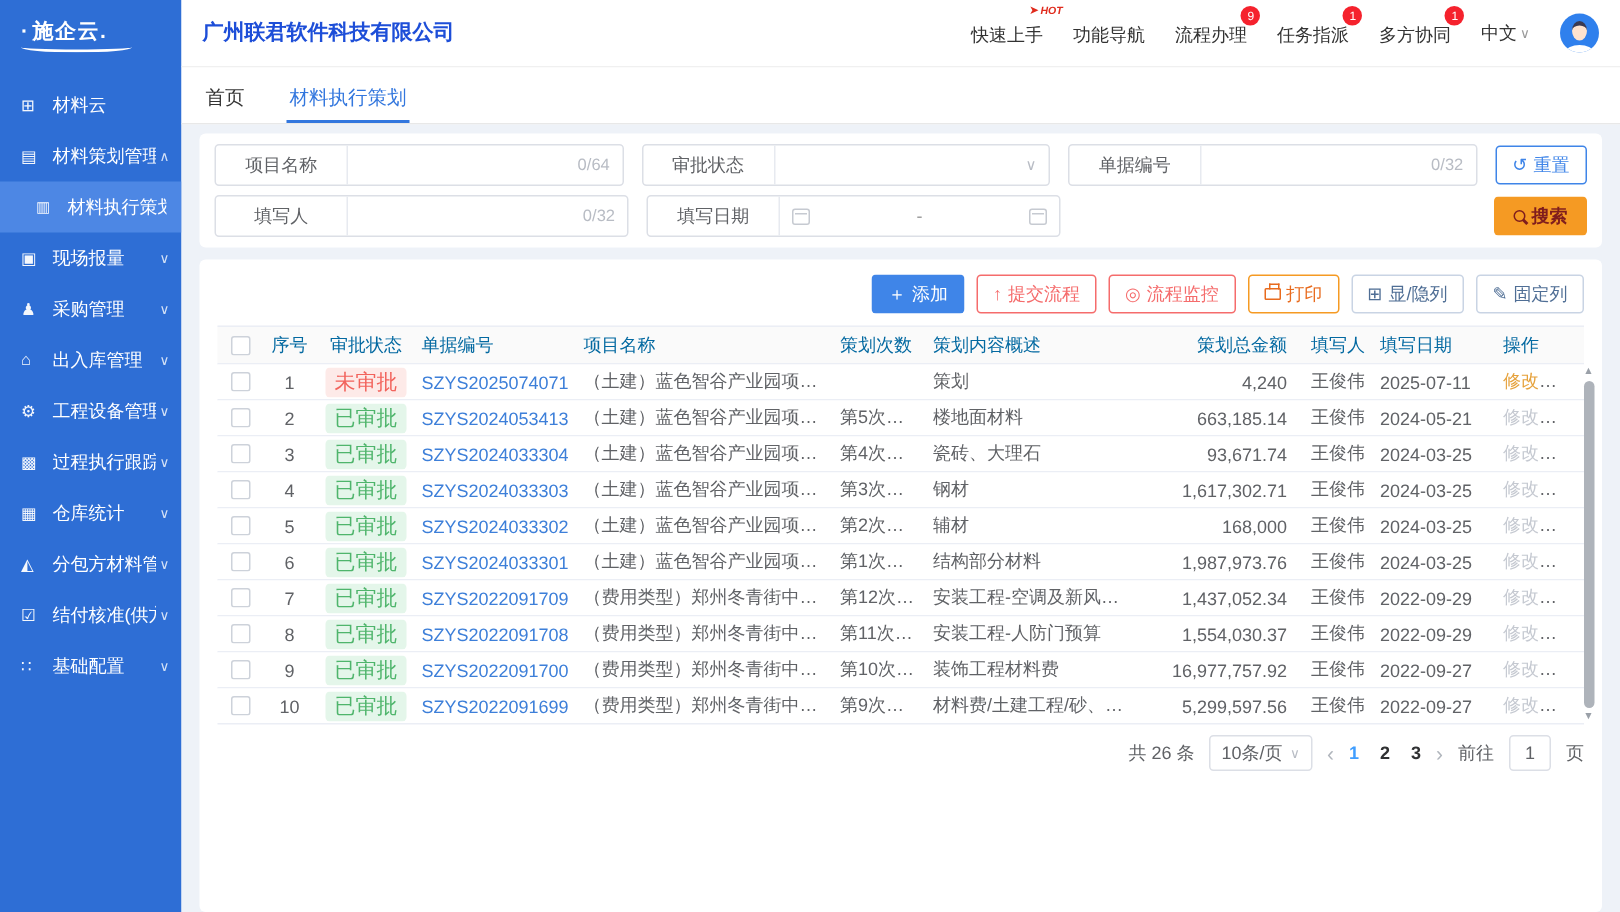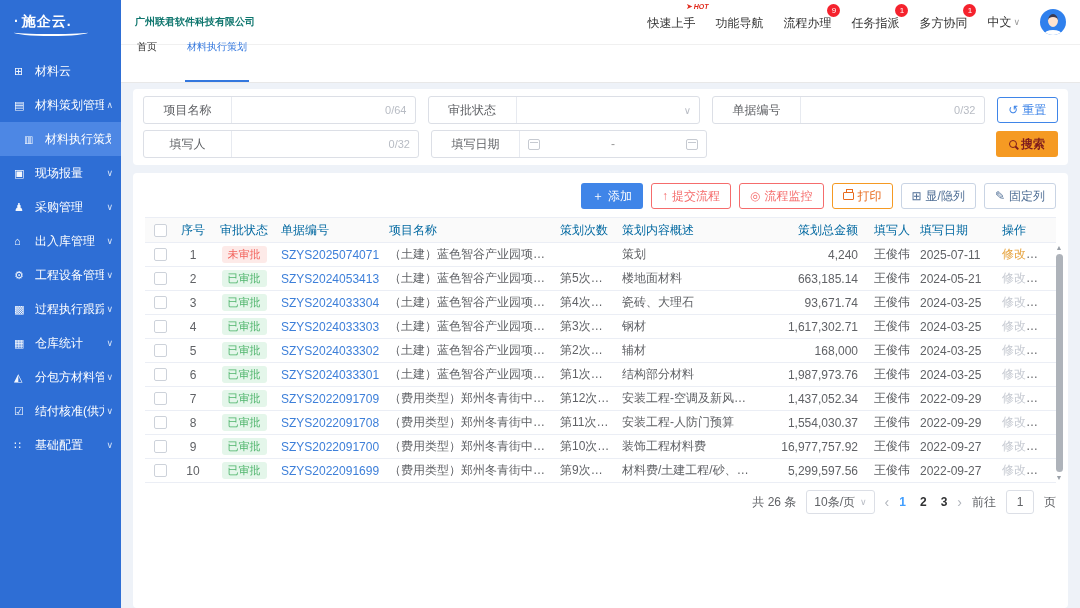--- a/index.html
+++ b/index.html
@@ -19,35 +19,35 @@
   .menu-item .mi-icon { width:16px; font-size:11px; margin-right:5px; flex-shrink:0; opacity:.95; }
   .menu-item .mi-label { flex:1; overflow:hidden; }
   .menu-item .mi-chevron { font-size:9px; opacity:.8; margin-left:2px; }
   .menu-item.sub { background:#4d87e4; padding-left:24px; }
   .menu-item.sub .mi-icon { font-size:10px; }
 
   
   .main { flex:1; display:flex; flex-direction:column; min-width:0; }
 
   .topbar { height:45px; background:#fff; border-bottom:1px solid #f0f0f0; display:flex; align-items:center; padding:0 14px; flex-shrink:0; }
-  .company { font-size:10px; font-weight:bold; color:#0f766e; }
+  .company { font-size:14px; font-weight:bold; color:#1d4ed8; }
   .topnav { margin-left:auto; display:flex; align-items:center; gap:20px; font-size:12px; color:#333; }
   .topnav-item { position:relative; cursor:pointer; padding-top:2px; }
   .nav-badge { position:absolute; top:-9px; right:-9px; background:#f5222d; color:#fff; font-size:8px;
     min-width:13px; height:13px; line-height:13px; border-radius:7px; text-align:center; padding:0 2px; }
   .hot-tag { position:absolute; top:-11px; right:-13px; color:#e02b1d; font-size:7px; font-weight:bold; font-style:italic; }
   .hot-tag::before { content:"➤"; font-size:8px; margin-right:1px; font-style:normal; }
   .lang { display:flex; align-items:center; gap:2px; cursor:pointer; }
   .lang .mi-chevron { font-size:9px; color:#999; }
   .avatar { width:26px; height:26px; border-radius:50%; background:#2f80ed; position:relative; overflow:hidden; cursor:pointer; }
   .avatar::before { content:""; position:absolute; top:5px; left:8px; width:10px; height:10px; border-radius:50%; background:#ffe3cf; border-top:3px solid #3a3a52; }
   .avatar::after { content:""; position:absolute; bottom:-4px; left:4px; width:18px; height:9px; border-radius:50% 50% 0 0; background:#fff; }
 
   .tabbar { height:38px; background:#fff; border-bottom:1px solid #e8e8e8; display:flex; align-items:flex-end; padding:0 14px; gap:26px; flex-shrink:0; }
-  .tab { font-size:10px; color:#333; padding:0 2px 26px; cursor:pointer; border-bottom:2px solid transparent; }
+  .tab { font-size:13px; color:#333; padding:0 2px 6px; cursor:pointer; border-bottom:2px solid transparent; }
   .tab.active { color:#3377de; border-bottom-color:#3377de; }
 
   .content { flex:1; background:#eef2f8; padding:6px 12px 0; display:flex; flex-direction:column; min-height:0;justify-content:center; }
 
   
   .filter-card { background:#fff; border-radius:4px; padding:7px 10px; }
   .filter-row { display:flex; align-items:center; gap:12px; }
   .filter-row + .filter-row { margin-top:6px; }
   .fgroup { display:flex; align-items:stretch; width:276px; height:28px; border:1px solid #dcdfe6; border-radius:3px; background:#fff; }
   .fgroup .flabel { width:88px; display:flex; align-items:center; justify-content:center; font-size:12px; color:#606266; border-right:1px solid #e7eaf0; flex-shrink:0; }
@@ -85,21 +85,21 @@
   .c-status { width:66px; text-align:center; }
   .c-doc { width:108px; }
   .c-project { flex:1; min-width:160px; }
   .c-times { width:62px; }
   .c-summary { width:140px; }
   .c-amount { width:112px; text-align:right; padding-right:12px; }
   .c-filler { width:46px; }
   .c-date { width:82px; }
   .c-op { width:58px; }
   .checkbox { width:13px; height:13px; border:1px solid #cdd2da; border-radius:2px; background:#fff; cursor:pointer; }
-  .badge { display:inline-block; font-size:11px; padding:1px 6px; border-radius:3px; }
+  .badge { display:inline-block; font-size:14px; padding:1px 6px; border-radius:3px; }
   .tbody-row:not(.approved) .badge { background:#fdeae8; color:#f2635c; }
   .tbody-row.approved .badge { background:#e4f6ea; color:#4fb56c; }
   .doc-link { color:#3d7fd9; cursor:pointer; }
   .op-edit { color:#e6a23c; cursor:pointer; margin-right:7px; }
   .op-del { color:#f56c6c; cursor:pointer; }
   .tbody-row.approved .op-edit, .tbody-row.approved .op-del { color:#c5c9d1; }
 
   .vscroll { position:absolute; right:-9px; top:26px; bottom:0; width:12px; display:flex; flex-direction:column; align-items:center; }
   .vs-arrow { font-size:7px; color:#9aa0a8; line-height:10px; cursor:pointer; }
   .vs-thumb { flex:1; width:7px; background:#aeb3ba; border-radius:4px; margin:1px 0; cursor:pointer; }

